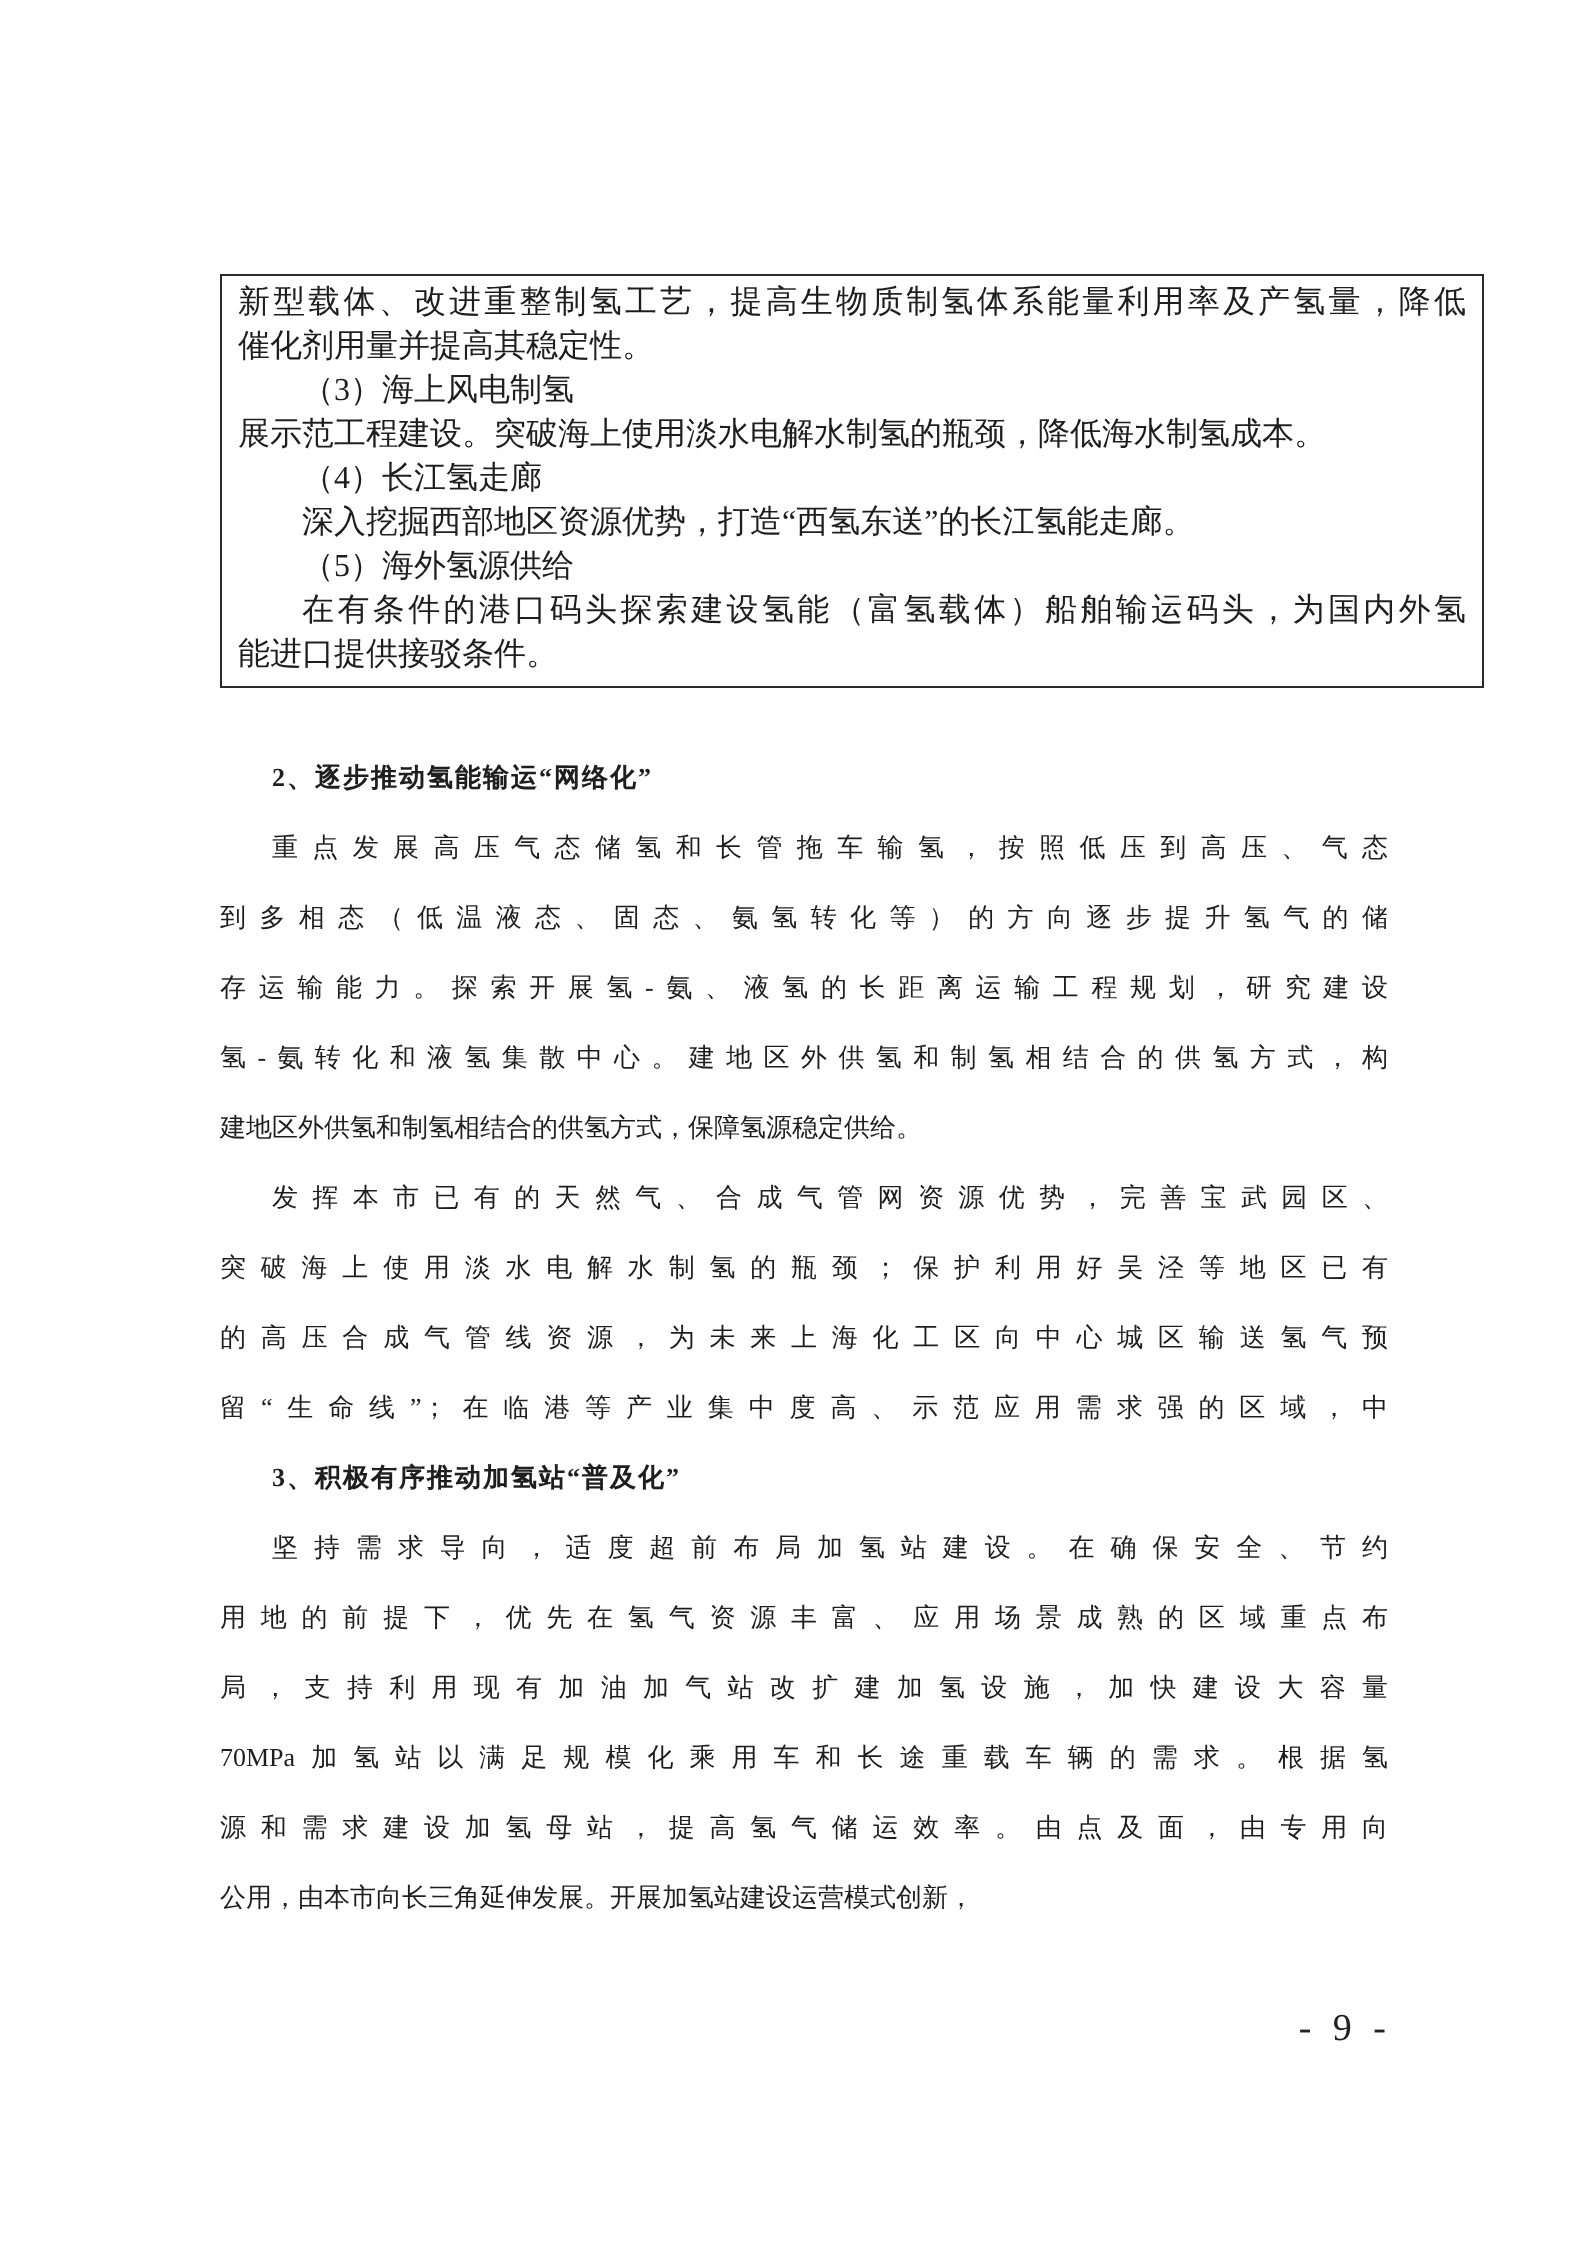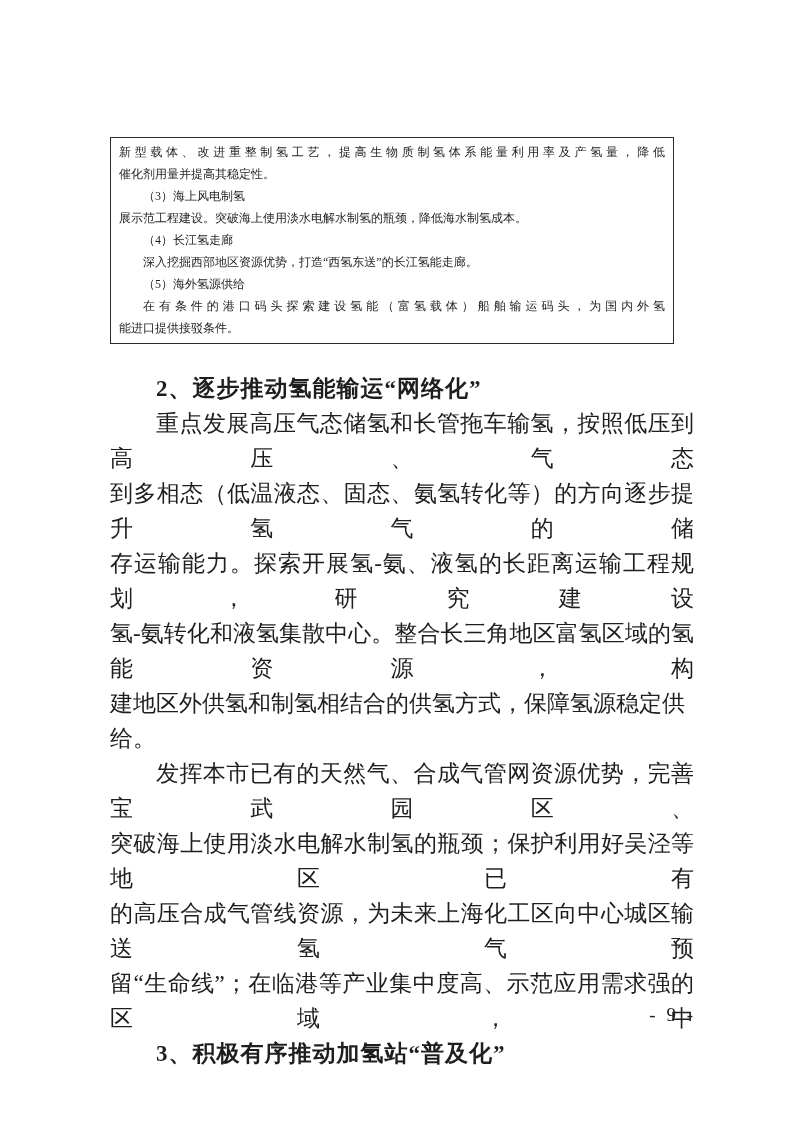--- a/index.html
+++ b/index.html
@@ -11,32 +11,32 @@
     margin: 0 auto;
     background: #ffffff;
     color: #1e1e1e;
     font-family: "Liberation Serif", "DejaVu Serif", serif;
     overflow: hidden;
   }
   .callout-box {
     position: absolute;
     left: 110px;
     top: 137px;
-    width: 564px;
+    width: 632px;
     border: 1.5px solid #2b2b2b;
     padding: 3px 8px 4px 8px;
-    font-size: 12px;
+    font-size: 16px;
     line-height: 22px;
   }
   .body-text {
     position: absolute;
     left: 110px;
     top: 371px;
     width: 584px;
-    font-size: 23px;
+    font-size: 13px;
     line-height: 35px;
   }
   .heading {
     font-weight: bold;
     text-indent: 2em;
     letter-spacing: 1px;
   }
   .line { text-align: left; }
   .line.jl {
     text-align: justify;
@@ -58,37 +58,45 @@
 <div class="page">
 
   <div class="callout-box">
       <div class="line jl">新型载体、改进重整制氢工艺，提高生物质制氢体系能量利用率及产氢量，降低</div>
       <div class="line">催化剂用量并提高其稳定性。</div>
       <div class="line" style="text-indent: 2em;">（3）海上风电制氢</div>
       <div class="line">展示范工程建设。突破海上使用淡水电解水制氢的瓶颈，降低海水制氢成本。</div>
       <div class="line" style="text-indent: 2em;">（4）长江氢走廊</div>
       <div class="line" style="text-indent: 2em;">深入挖掘西部地区资源优势，打造“西氢东送”的长江氢能走廊。</div>
       <div class="line" style="text-indent: 2em;">（5）海外氢源供给</div>
-      <div class="line jl" style="text-indent: 2em;">在有条件的港口码头探索建设氢能（富氢载体）船舶输运码头，为国内外氢</div>
+      <div class="line jl" style="text-indent: 2em; font-family: Liberation Mono, monospace;">在有条件的港口码头探索建设氢能（富氢载体）船舶输运码头，为国内外氢</div>
       <div class="line">能进口提供接驳条件。</div>
     </div>
 
   <div class="body-text">
     <div class="heading">2、逐步推动氢能输运“网络化”</div>
     <div class="para">
         <div class="line jl" style="text-indent: 2em;">重点发展高压气态储氢和长管拖车输氢，按照低压到高压、气态</div>
         <div class="line jl">到多相态（低温液态、固态、氨氢转化等）的方向逐步提升氢气的储</div>
         <div class="line jl">存运输能力。探索开展氢-氨、液氢的长距离运输工程规划，研究建设</div>
-        <div class="line jl">氢-氨转化和液氢集散中心。整合长三角地区富氢区域的氢能资源，构</div>
+        <div class="line jl">氢-氨转化和液氢集散中心。建地区外供氢和制氢相结合的供氢方式，构</div>
         <div class="line">建地区外供氢和制氢相结合的供氢方式，保障氢源稳定供给。</div>
       </div>
     <div class="para">
         <div class="line jl" style="text-indent: 2em;">发挥本市已有的天然气、合成气管网资源优势，完善宝武园区、</div>
         <div class="line jl">突破海上使用淡水电解水制氢的瓶颈；保护利用好吴泾等地区已有</div>
         <div class="line jl">的高压合成气管线资源，为未来上海化工区向中心城区输送氢气预</div>
         <div class="line jl">留“生命线”；在临港等产业集中度高、示范应用需求强的区域，中</div>
       </div>
     <div class="heading">3、积极有序推动加氢站“普及化”</div>
+    <div class="para">
+        <div class="line jl" style="text-indent: 2em;">坚持需求导向，适度超前布局加氢站建设。在确保安全、节约</div>
+        <div class="line jl">用地的前提下，优先在氢气资源丰富、应用场景成熟的区域重点布</div>
+        <div class="line jl">局，支持利用现有加油加气站改扩建加氢设施，加快建设大容量</div>
+        <div class="line jl">70MPa加氢站以满足规模化乘用车和长途重载车辆的需求。根据氢</div>
+        <div class="line jl">源和需求建设加氢母站，提高氢气储运效率。由点及面，由专用向</div>
+        <div class="line">公用，由本市向长三角延伸发展。开展加氢站建设运营模式创新，</div>
+      </div>
   </div>
 
   <div class="page-number">- 9 -</div>
 
 </div>
 
 </body></html>

